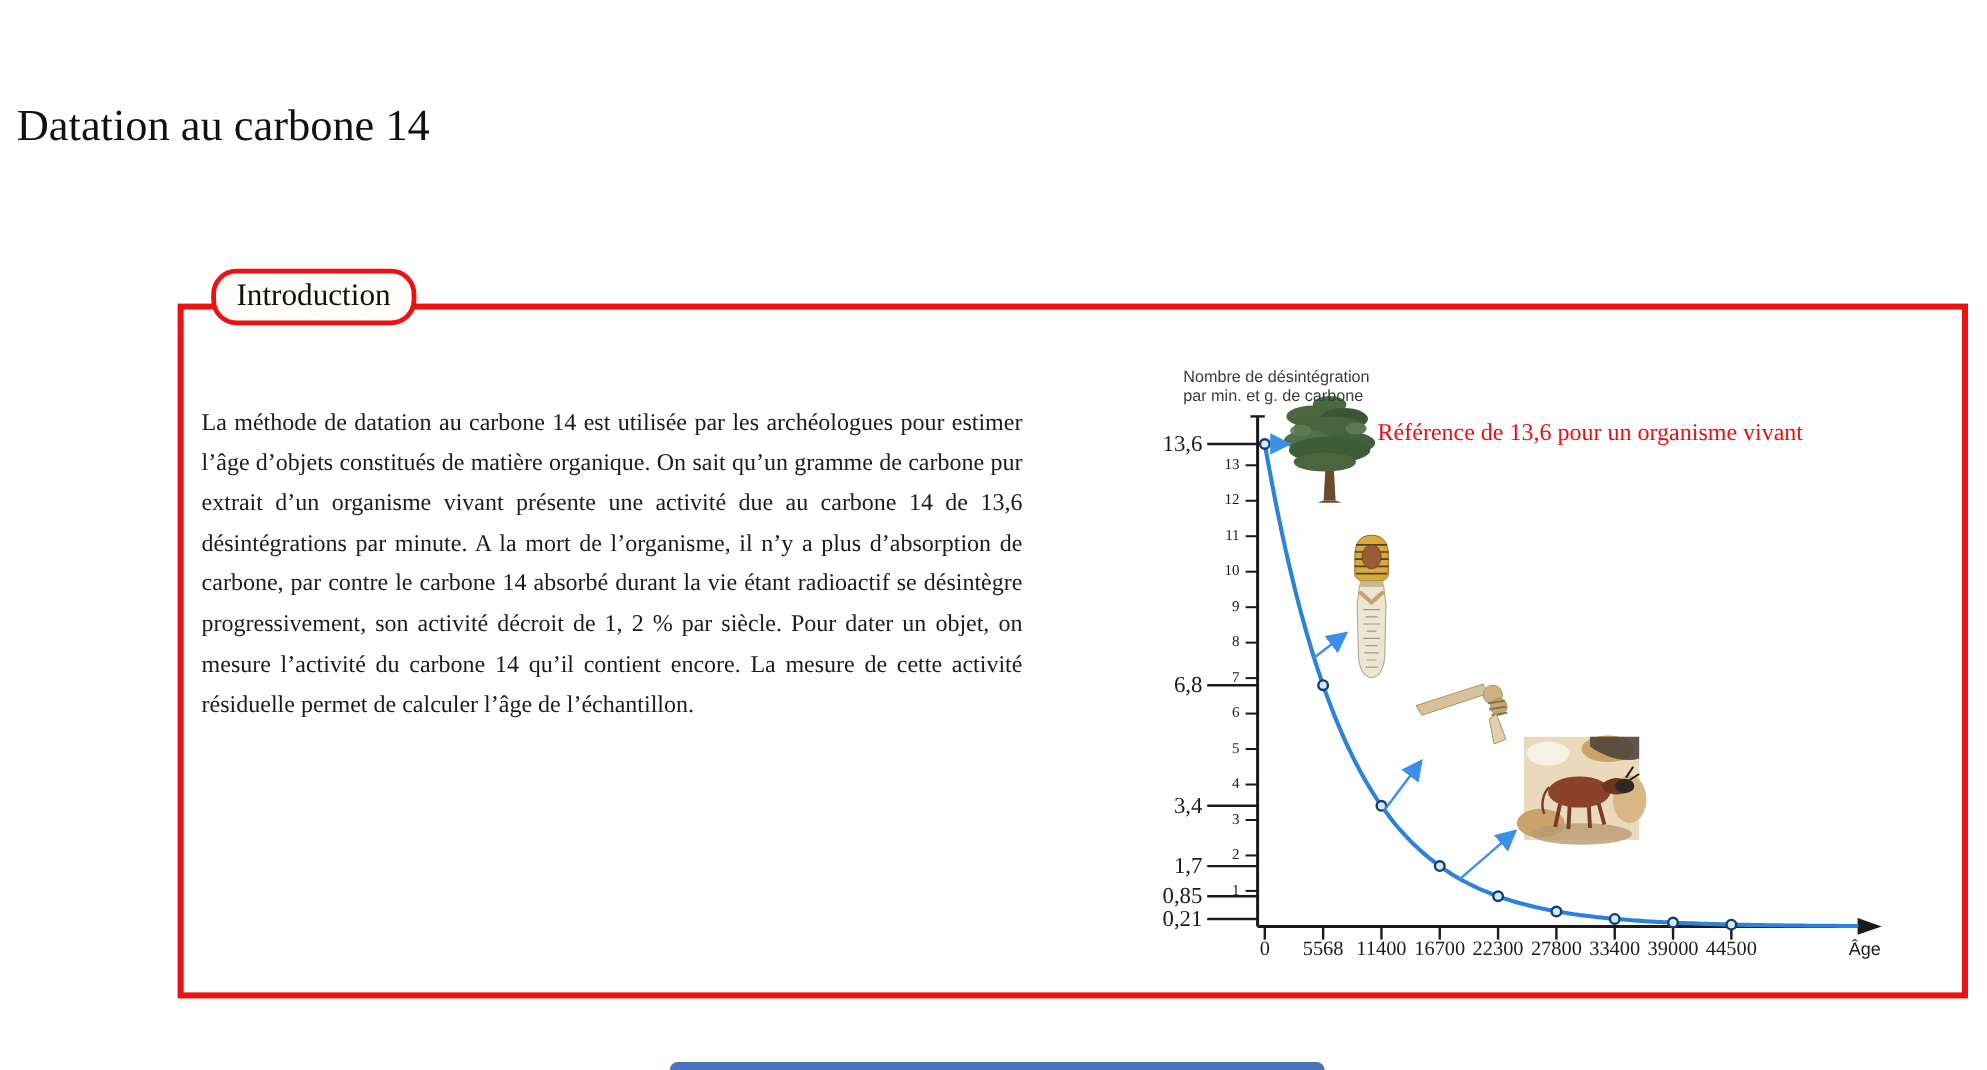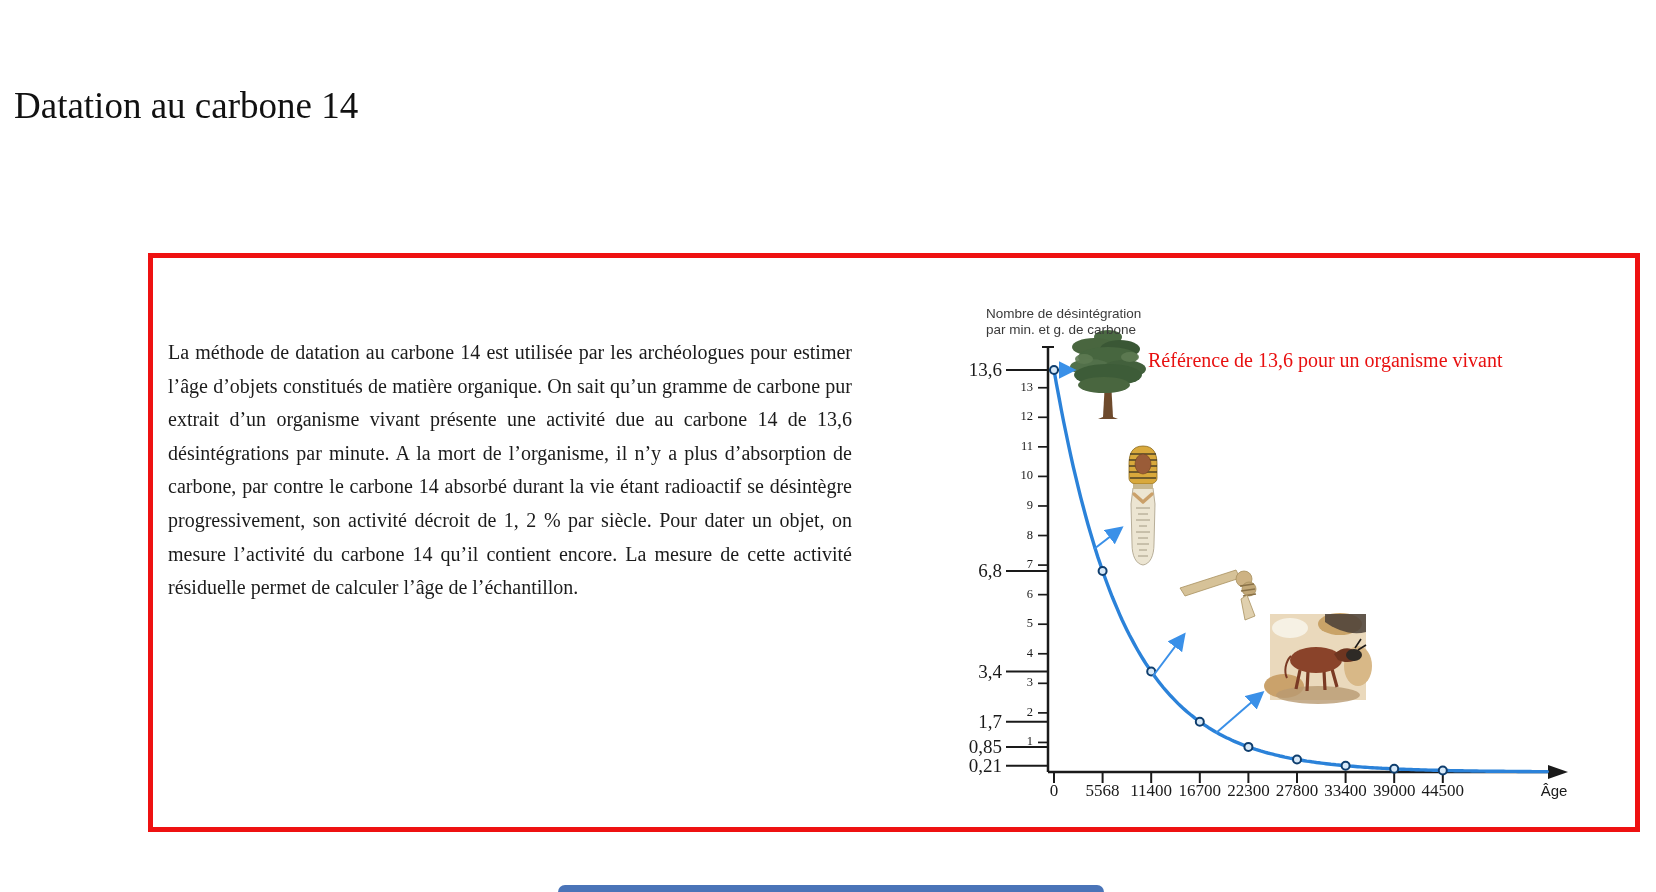--- a/index.html
+++ b/index.html
@@ -22,20 +22,21 @@
 </style>
 </head>
 <body>
 
 <div id="stage">
 
   <h1 id="page-title">Datation au carbone 14</h1>
 
   <div id="intro-frame"></div>
 
+  <div id="intro-pill">Introduction</div>
 
   <p id="intro-text">La méthode de datation au carbone 14 est utilisée par les archéologues pour estimer l’âge d’objets constitués de matière organique. On sait qu’un gramme de carbone pur extrait d’un organisme vivant présente une activité due au carbone 14 de 13,6 désintégrations par minute. A la mort de l’organisme, il n’y a plus d’absorption de carbone, par contre le carbone 14 absorbé durant la vie étant radioactif se désintègre progressivement, son activité décroit de 1, 2 % par siècle. Pour dater un objet, on mesure l’activité du carbone 14 qu’il contient encore. La mesure de cette activité résiduelle permet de calculer l’âge de l’échantillon.</p>
 
   <svg id="chart-svg" viewBox="930 285 680 520" xmlns="http://www.w3.org/2000/svg">
     <defs>
       <marker id="ah" viewBox="0 0 10 10" refX="7.5" refY="5" markerWidth="9" markerHeight="9" orient="auto-start-reverse">
         <path d="M0,0 L10,5 L0,10 z" fill="#3a90e8"></path>
       </marker>
     </defs>
 

